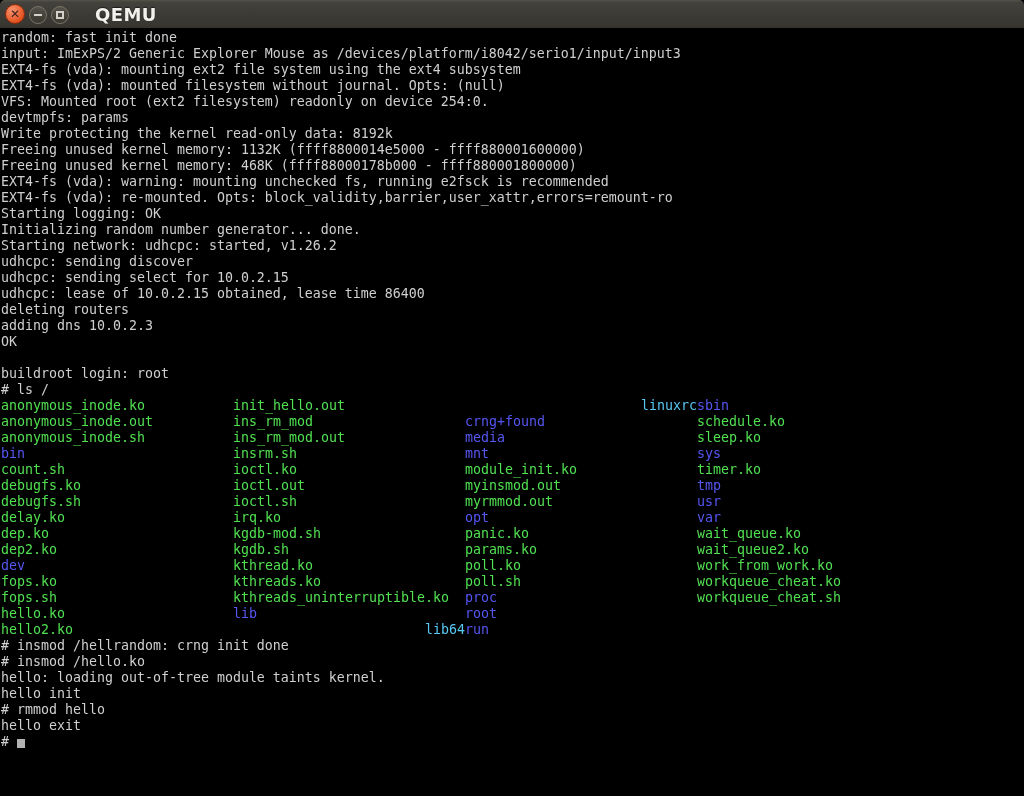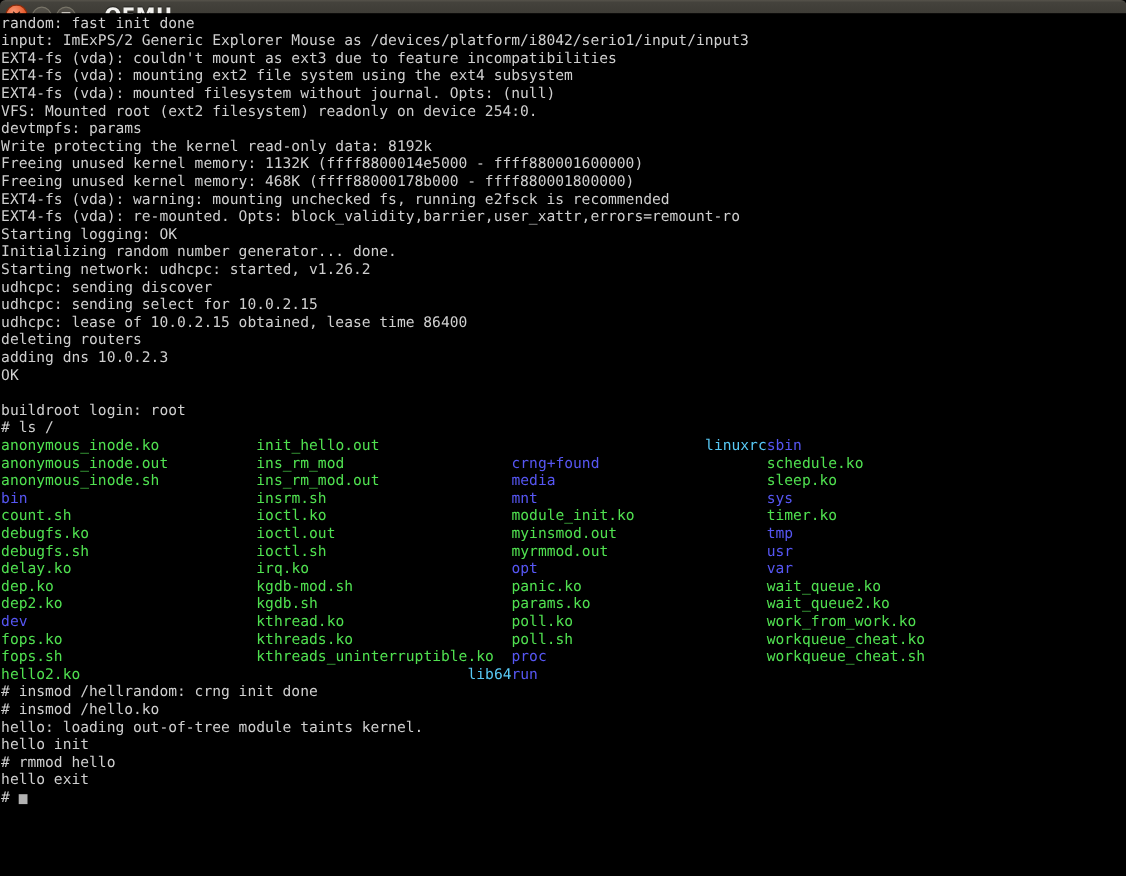--- a/index.html
+++ b/index.html
@@ -29,21 +29,21 @@
     border:1px solid #787468;
   }
   .glyph-min { width:8px; height:2px; background:#d4d1c9; }
   .glyph-max { width:8px; height:8px; border:2px solid #d4d1c9; }
   #title-text {
     margin-left:22px; color:#f2f1ee; font-weight:bold; font-size:18px; letter-spacing:0.4px;
     text-shadow:0 -1px 1px rgba(0,0,0,0.55);
   }
   
   #terminal {
-    position:absolute; top:12px; left:0; width:1024px; height:768px;
+    position:absolute; top:28px; left:0; width:1024px; height:768px;
     background:var(--bg,#000); color:var(--fg,#cfcfcf);
     font:13.29px/16px "DejaVu Sans Mono", monospace;
     padding:2px 0 0 1px;
   }
   .trow { height:16px; white-space:pre; }
   .cell { display:inline-block; width:232px; white-space:pre; vertical-align:top; }
   .c-file { color:var(--green,#50e050); }
   .c-dir  { color:var(--blue,#5656f2); }
   .c-link { color:var(--cyan,#58c8f4);text-align:right; }
   .cursor { display:inline-block; width:8px; height:9px; background:#b2b2b2; vertical-align:-2px; }
@@ -61,21 +61,20 @@
     </div>
     <div class="wbtn" id="btn-max">
       <span class="glyph-max"></span>
     </div>
     <span id="title-text">QEMU</span>
   </div>
 
   <div id="terminal" style="--bg: #000000; --fg: #cfcfcf; --green: #50e050; --blue: #5656f2; --cyan: #58c8f4;">
       <div class="trow">random: fast init done</div>
       <div class="trow">input: ImExPS/2 Generic Explorer Mouse as /devices/platform/i8042/serio1/input/input3</div>
-      <div class="trow">EXT4-fs (vda): couldn't mount as ext3 due to feature incompatibilities</div>
       <div class="trow">EXT4-fs (vda): mounting ext2 file system using the ext4 subsystem</div>
       <div class="trow">EXT4-fs (vda): mounted filesystem without journal. Opts: (null)</div>
       <div class="trow">VFS: Mounted root (ext2 filesystem) readonly on device 254:0.</div>
       <div class="trow">devtmpfs: params</div>
       <div class="trow">Write protecting the kernel read-only data: 8192k</div>
       <div class="trow">Freeing unused kernel memory: 1132K (ffff8800014e5000 - ffff880001600000)</div>
       <div class="trow">Freeing unused kernel memory: 468K (ffff88000178b000 - ffff880001800000)</div>
       <div class="trow">EXT4-fs (vda): warning: mounting unchecked fs, running e2fsck is recommended</div>
       <div class="trow">EXT4-fs (vda): re-mounted. Opts: block_validity,barrier,user_xattr,errors=remount-ro</div>
       <div class="trow">Starting logging: OK</div>
@@ -96,20 +95,21 @@
       <div class="trow"><span class="cell c-dir">bin</span><span class="cell c-file">insrm.sh</span><span class="cell c-dir">mnt</span><span class="cell c-dir">sys</span></div>
       <div class="trow"><span class="cell c-file">count.sh</span><span class="cell c-file">ioctl.ko</span><span class="cell c-file">module_init.ko</span><span class="cell c-file">timer.ko</span></div>
       <div class="trow"><span class="cell c-file">debugfs.ko</span><span class="cell c-file">ioctl.out</span><span class="cell c-file">myinsmod.out</span><span class="cell c-dir">tmp</span></div>
       <div class="trow"><span class="cell c-file">debugfs.sh</span><span class="cell c-file">ioctl.sh</span><span class="cell c-file">myrmmod.out</span><span class="cell c-dir">usr</span></div>
       <div class="trow"><span class="cell c-file">delay.ko</span><span class="cell c-file">irq.ko</span><span class="cell c-dir">opt</span><span class="cell c-dir">var</span></div>
       <div class="trow"><span class="cell c-file">dep.ko</span><span class="cell c-file">kgdb-mod.sh</span><span class="cell c-file">panic.ko</span><span class="cell c-file">wait_queue.ko</span></div>
       <div class="trow"><span class="cell c-file">dep2.ko</span><span class="cell c-file">kgdb.sh</span><span class="cell c-file">params.ko</span><span class="cell c-file">wait_queue2.ko</span></div>
       <div class="trow"><span class="cell c-dir">dev</span><span class="cell c-file">kthread.ko</span><span class="cell c-file">poll.ko</span><span class="cell c-file">work_from_work.ko</span></div>
       <div class="trow"><span class="cell c-file">fops.ko</span><span class="cell c-file">kthreads.ko</span><span class="cell c-file">poll.sh</span><span class="cell c-file">workqueue_cheat.ko</span></div>
       <div class="trow"><span class="cell c-file">fops.sh</span><span class="cell c-file">kthreads_uninterruptible.ko</span><span class="cell c-dir">proc</span><span class="cell c-file">workqueue_cheat.sh</span></div>
+      <div class="trow"><span class="cell c-file">hello.ko</span><span class="cell c-dir">lib</span><span class="cell c-dir">root</span></div>
       <div class="trow"><span class="cell c-file">hello2.ko</span><span class="cell c-link">lib64</span><span class="cell c-dir">run</span></div>
       <div class="trow"># insmod /hellrandom: crng init done</div>
       <div class="trow"># insmod /hello.ko</div>
       <div class="trow">hello: loading out-of-tree module taints kernel.</div>
       <div class="trow">hello init</div>
       <div class="trow"># rmmod hello</div>
       <div class="trow">hello exit</div>
       <div class="trow"><span># </span><span class="cursor"></span></div>
     </div>
 </div>

